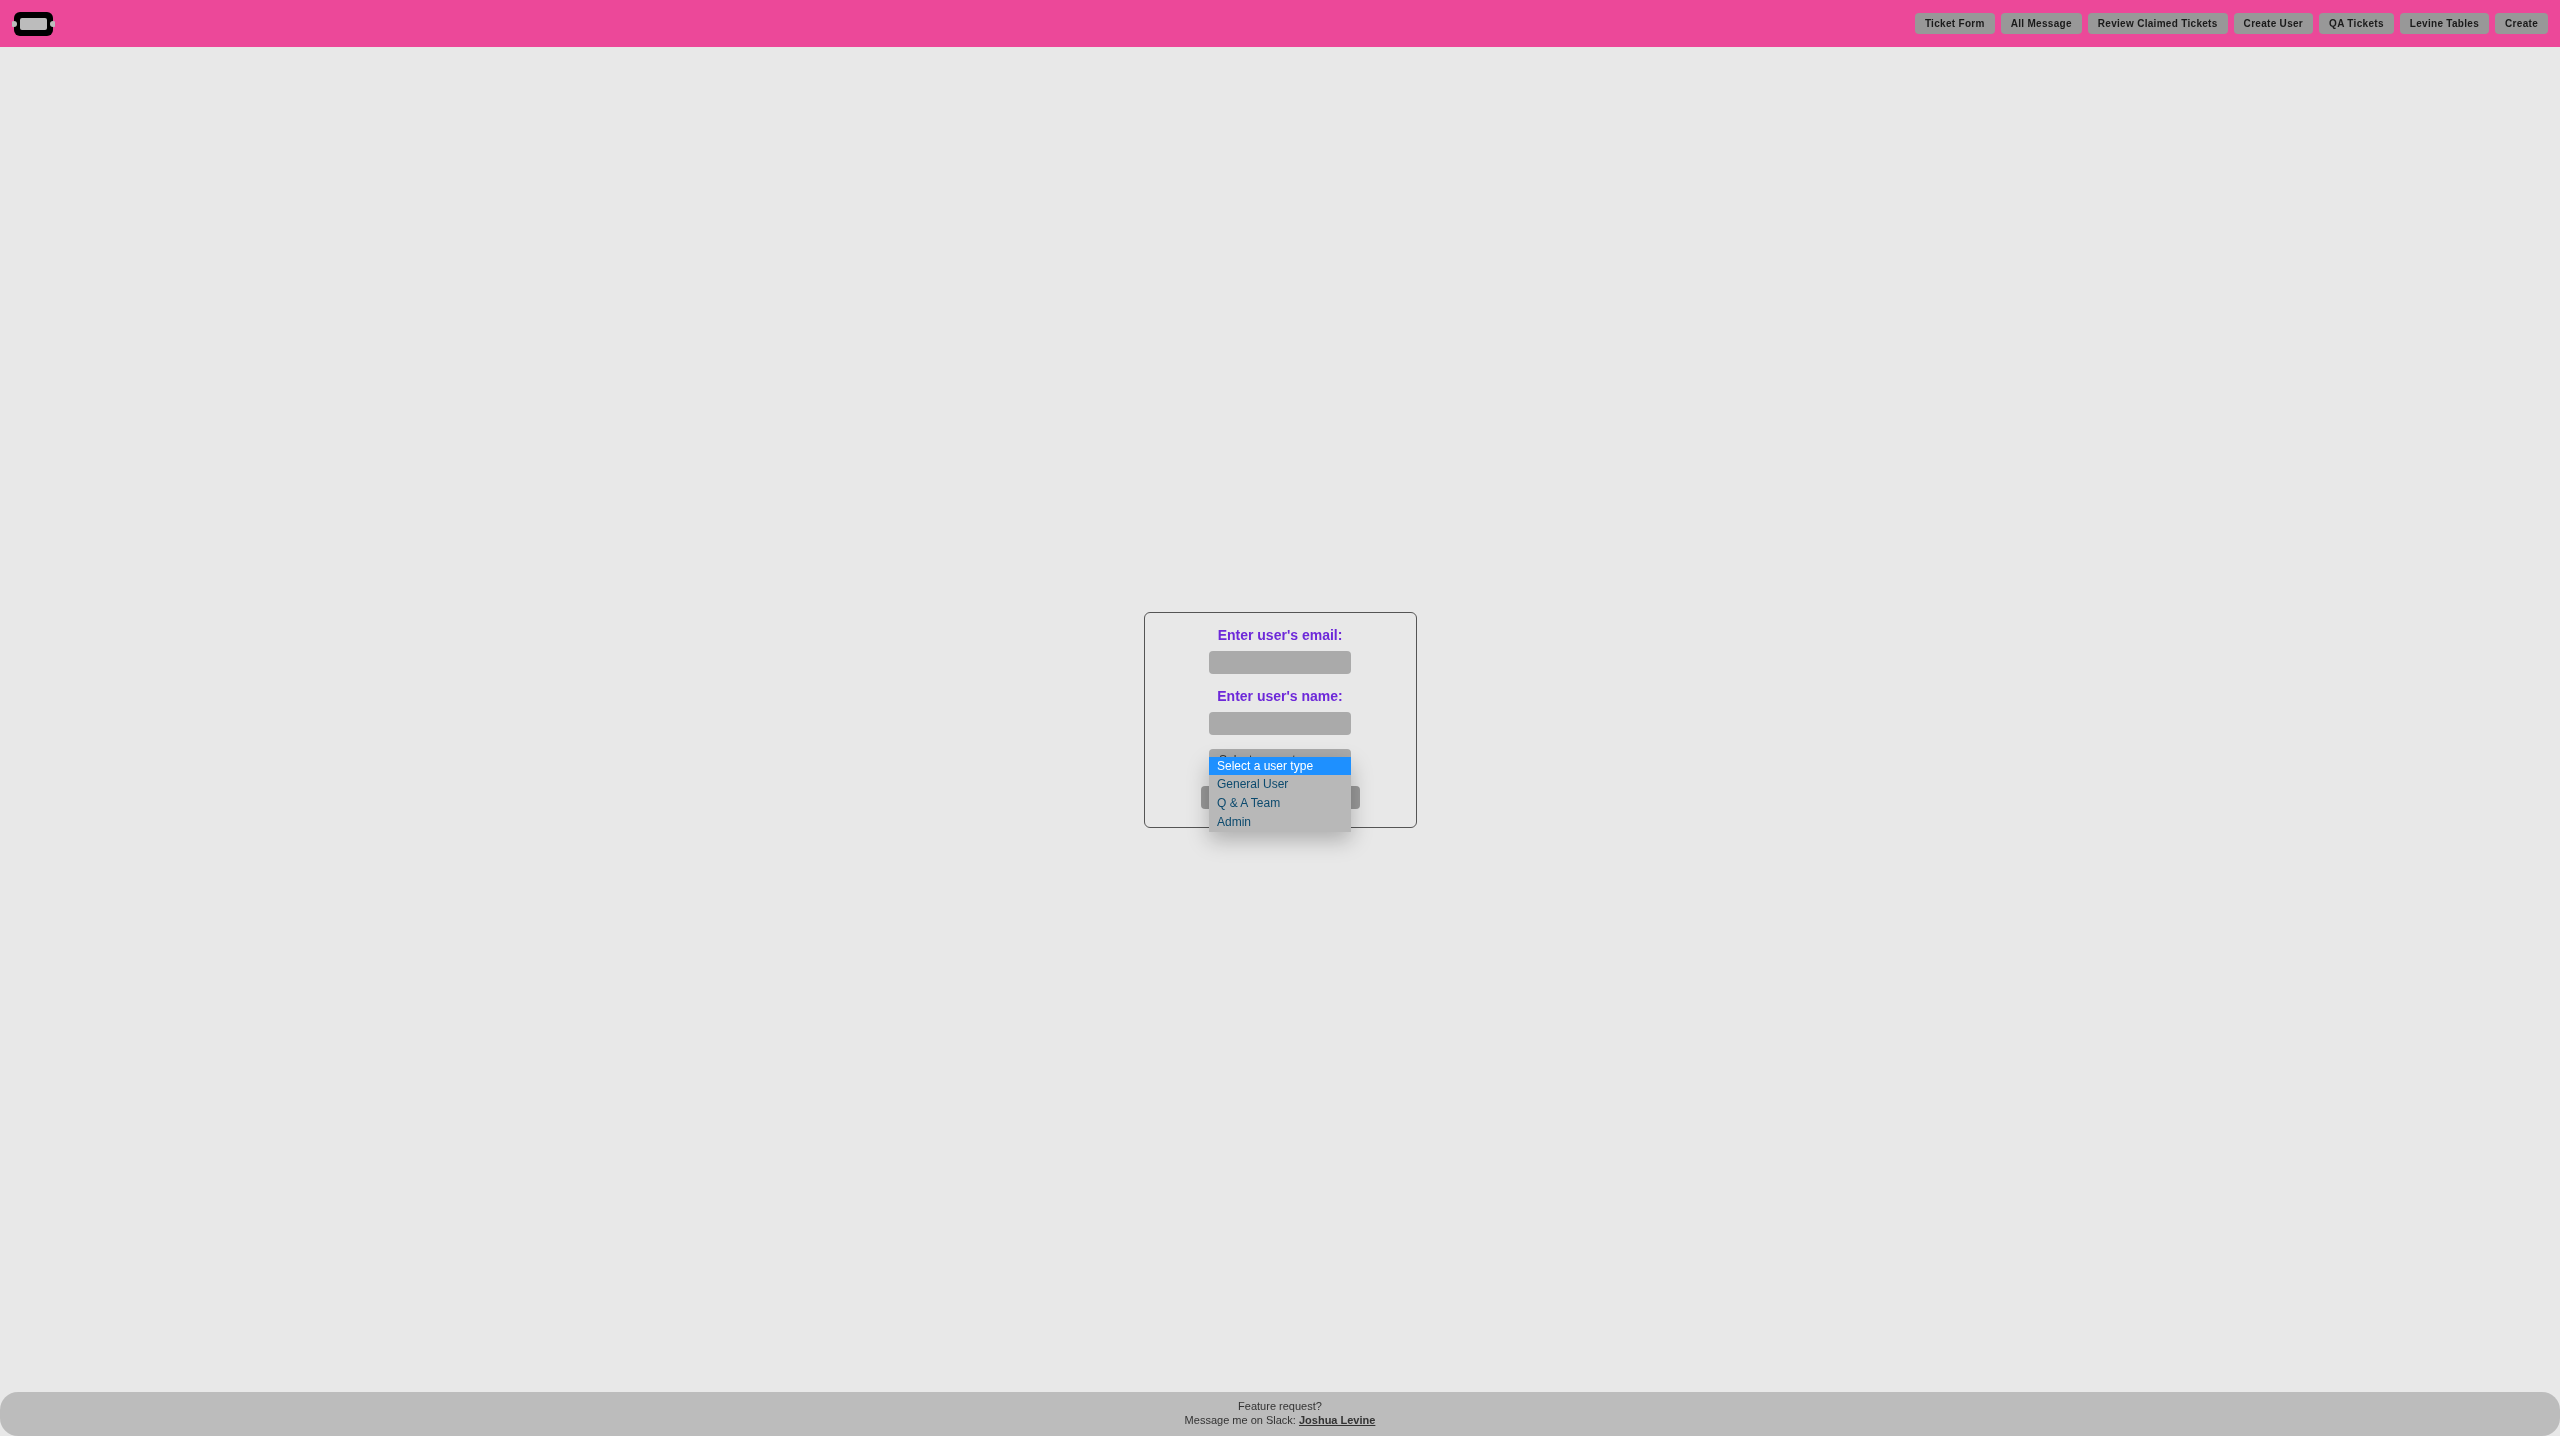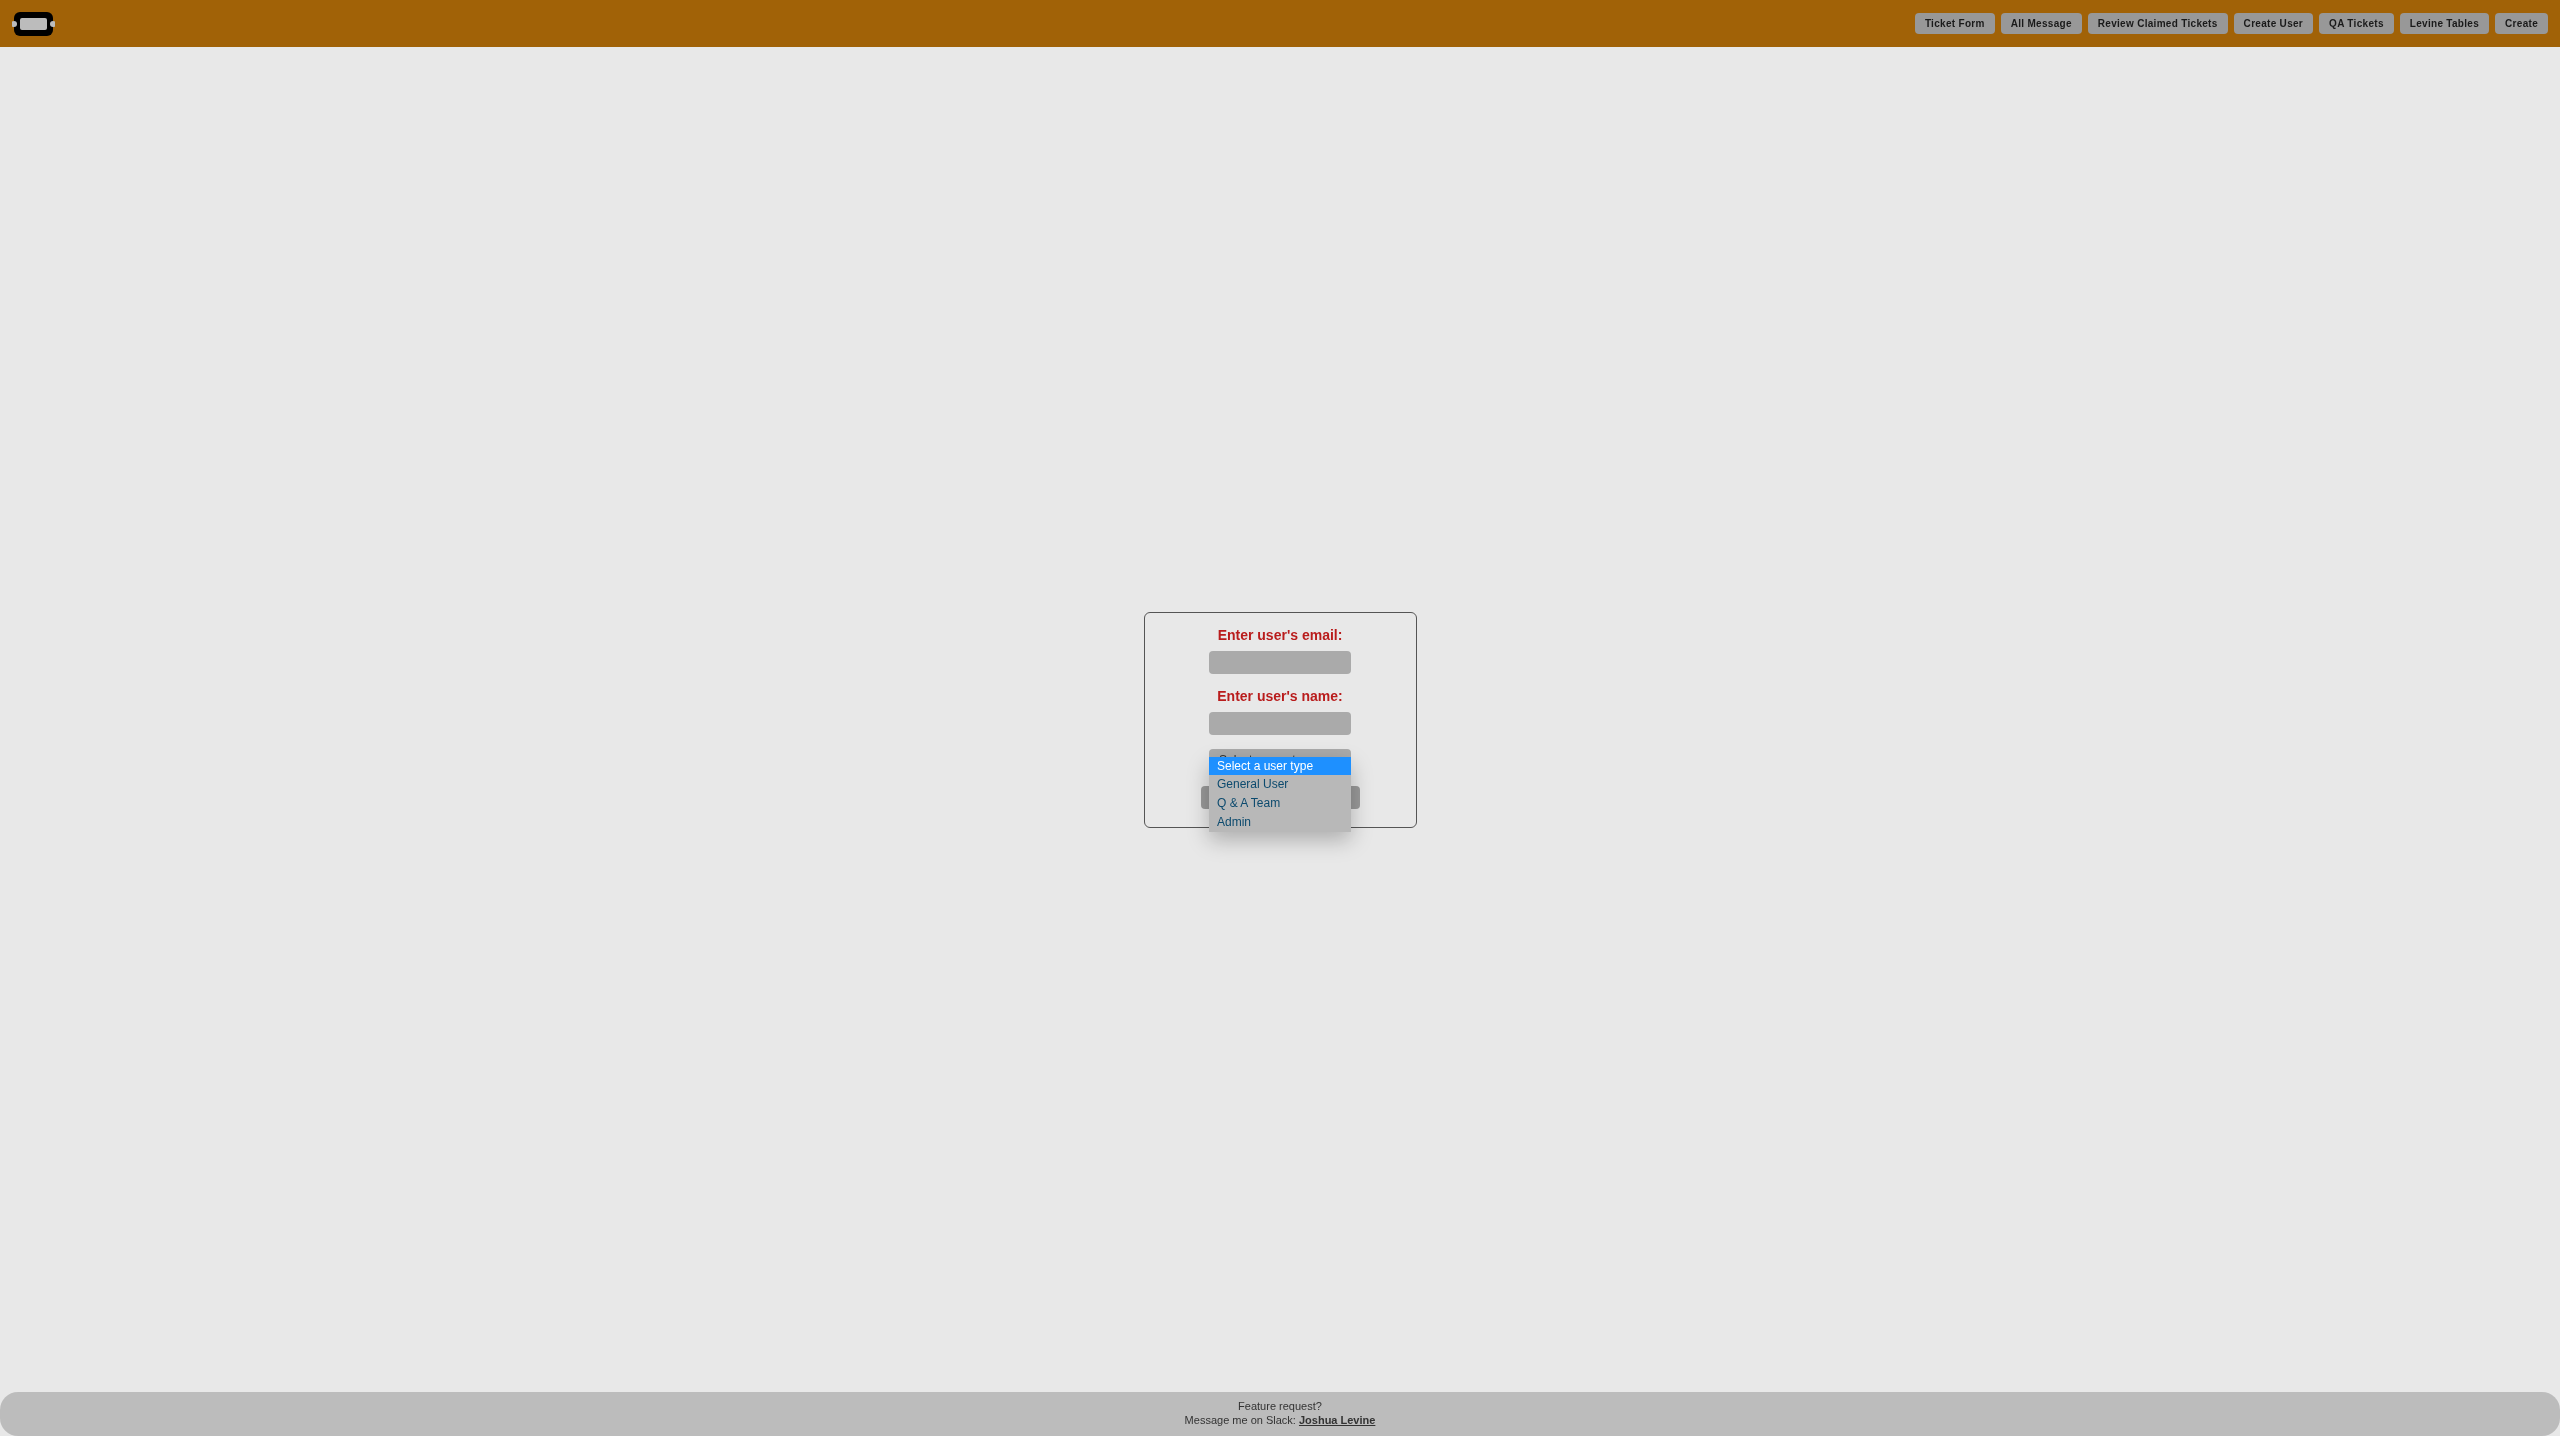--- a/index.html
+++ b/index.html
@@ -10,21 +10,21 @@
 
     body {
       font-family: 'Segoe UI', Tahoma, Geneva, Verdana, sans-serif;
       background-color: #e8e8e8;
       min-height: 100vh;
       display: flex;
       flex-direction: column;
     }
 
     .header {
-      background-color: #a16207;
+      background-color: #ec4899;
       height: 47px;
       display: flex;
       justify-content: space-between;
       align-items: center;
       padding: 17px 12px;
     }
 
     .logo {
       width: 43px;
       height: 28px;
@@ -71,21 +71,21 @@
       padding: 14px 28px 18px 28px;
       display: flex;
       flex-direction: column;
       align-items: center;
       position: relative;
     }
 
     .form-label {
       font-size: 14px;
       font-weight: bold;
-      color: #b91c1c;
+      color: #6d28d9;
       margin-bottom: 8px;
       text-align: center;
     }
 
     .form-input {
       width: 142px;
       height: 23px;
       background-color: #aaaaaa;
       border: none;
       border-radius: 4px;

